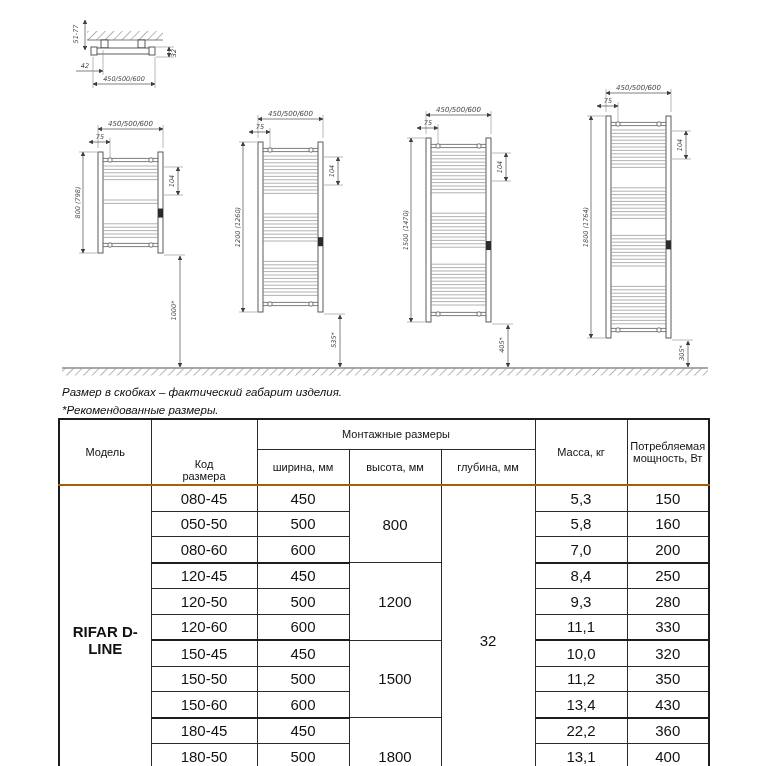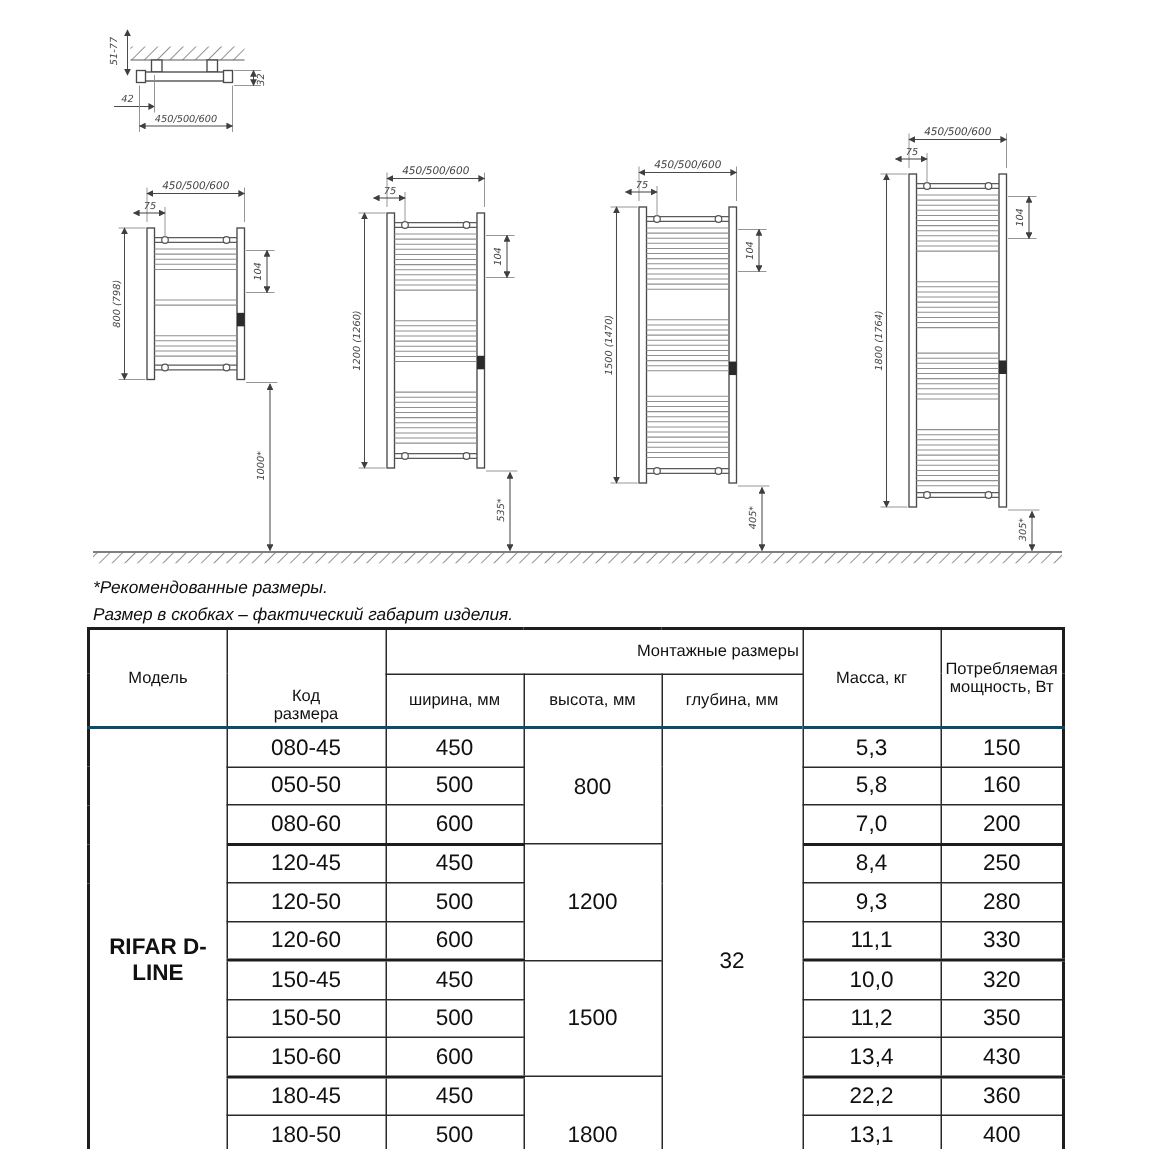--- a/index.html
+++ b/index.html
@@ -18,22 +18,22 @@
   .solid{fill:#2b2b2b;}
 
   
   .notes{position:absolute;left:62px;top:383px;font-size:11.5px;font-style:italic;line-height:1.6;color:#0e0e0e;}
   .notes p{margin:0;}
   .footer-note{position:absolute;left:62px;top:743px;font-size:11.5px;font-style:italic;color:#0e0e0e;}
 
   
   table.spec{position:absolute;left:58px;top:418px;width:650px;border-collapse:collapse;table-layout:fixed;border:2px solid #1d1d1d;}
   table.spec th, table.spec td{border:1px solid #2a2a2a;text-align:center;vertical-align:middle;padding:2px 2px;}
-  table.spec th{font-weight:normal;font-size:11px;height:21px;border-bottom:2px solid #0c4a6e;}
-  table.spec th.mount-h{border-bottom:1px solid #2a2a2a;height:17px;text-align:right;}
+  table.spec th{font-weight:normal;font-size:11px;height:21px;border-bottom:2px solid #a16207;}
+  table.spec th.mount-h{border-bottom:1px solid #2a2a2a;height:17px;}
   table.spec td{font-size:15px;height:20.5px;}
   td.model-cell{font-weight:bold;font-size:11px;}
   tr.group-end td{border-bottom:2px solid #1d1d1d;}
   td.height-cell{border-bottom:2px solid #1d1d1d;}
   .narrow{display:inline-block;max-width:54px;margin-top:36px;}
 </style>
 </head>
 <body>
 
 <div class="page">
@@ -327,22 +327,22 @@
         </g>
       </g>
 
     <g>
       <line x1="62" y1="368" x2="708" y2="368" stroke="#555" stroke-width="1.1"></line>
       <rect x="62" y="368.5" width="646" height="7" fill="url(#hatch)"></rect>
     </g>
   </svg>
 
   <div class="notes">
+    <p>Размер в скобках – фактический габарит изделия.</p>
     <p>*Рекомендованные размеры.</p>
-    <p>Размер в скобках – фактический габарит изделия.</p>
   </div>
 
   <table class="spec">
     <colgroup>
       <col style="width:92px">
         <col style="width:106px">
         <col style="width:92px">
       <col style="width:92px">
         <col style="width:94px">
         <col style="width:92px">

